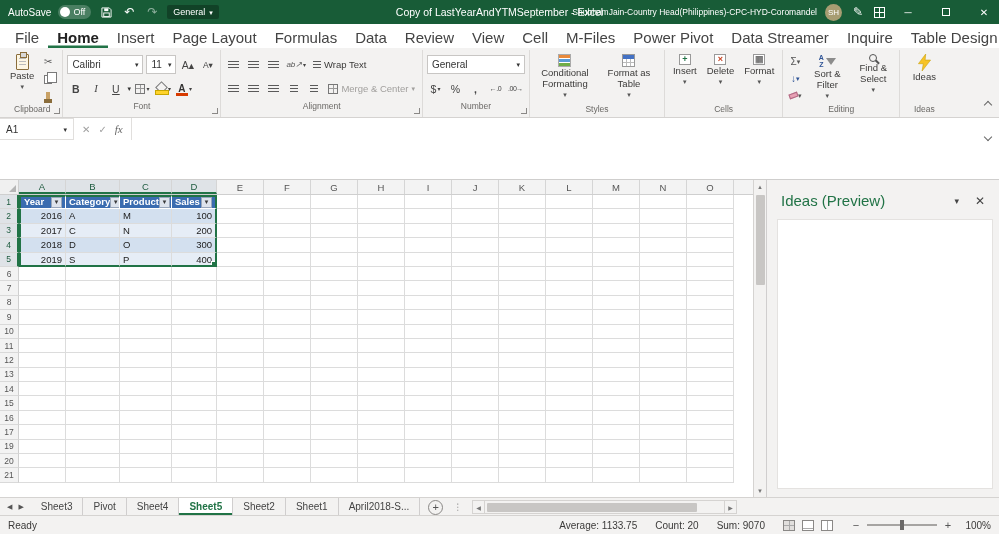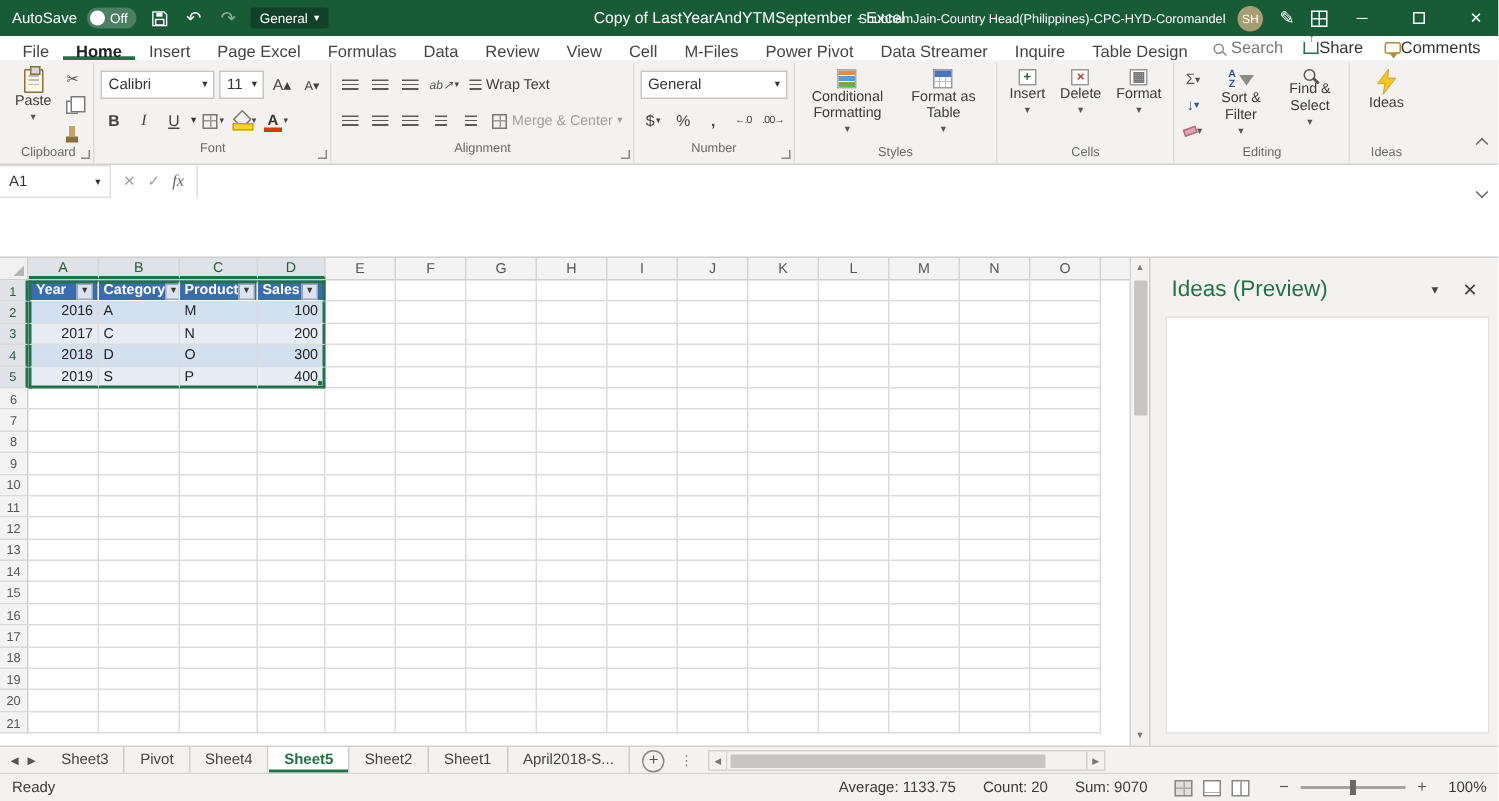--- a/index.html
+++ b/index.html
@@ -19,21 +19,21 @@
   .dd { font-size: 7px; line-height: 1; }
   .tb-title { position: absolute; left: 50%; transform: translateX(-50%); font-size: 10.5px; white-space: nowrap; }
   .tb-right { margin-left: auto; display: flex; align-items: center; gap: 8px; height: 100%; }
   .tb-user { font-size: 8.5px; white-space: nowrap; max-width: 280px; overflow: hidden; }
   .tb-avatar { width: 17px; height: 17px; border-radius: 50%; background: #a79d72; color: #fff; font-size: 8px; display: inline-flex; align-items: center; justify-content: center; cursor: pointer; }
   .tb-grid-ic { width: 11px; height: 11px; border: 1px solid #fff; background-image: linear-gradient(#fff,#fff), linear-gradient(#fff,#fff); background-size: 1px 100%, 100% 1px; background-position: center; background-repeat: no-repeat; cursor: pointer; }
   .tb-win { width: 30px; height: 24px; display: inline-flex; align-items: center; justify-content: center; font-size: 10px; cursor: pointer; }
   .restore-box { width: 8px; height: 8px; border: 1px solid #fff; display: inline-block; }
 
   
-  .tabrow { height: 16px; background: #fff; display: flex; align-items: stretch; font-size: 11px; color: #444; flex: 0 0 auto; }
+  .tabrow { height: 24px; background: #fff; display: flex; align-items: stretch; font-size: 15px; color: #444; flex: 0 0 auto; }
   .rtabs { display: flex; align-items: stretch; padding-left: 6px; }
   .rtab { padding: 5px 9px 3px; cursor: pointer; white-space: nowrap; }
   .rtab.active { font-weight: bold; color: #222; box-shadow: inset 0 -2.5px 0 var(--accent, #217346); }
   .tabrow-right { margin-left: auto; display: flex; align-items: center; gap: 14px; padding-right: 12px; }
   .search-box { display: inline-flex; align-items: center; gap: 5px; color: #777; cursor: pointer; }
   .mag-icon { width: 7px; height: 7px; border: 1.4px solid #888; border-radius: 50%; position: relative; display: inline-block; }
   .mag-icon::after { content: ""; position: absolute; width: 4px; height: 1.4px; background: #888; transform: rotate(45deg); right: -3.5px; bottom: -1.5px; }
   .share-btn, .comments-btn { display: inline-flex; align-items: center; cursor: pointer; color: #333; }
   .share-icon { width: 10px; height: 8px; border: 1px solid #217346; border-top: none; position: relative; display: inline-block; }
   .share-icon::after { content: "↑"; position: absolute; top: -7px; left: 2px; font-size: 8px; color: #217346; }
@@ -209,21 +209,21 @@
         </span>
       <span class="tb-win">✕</span>
     </div>
   </div>
 
   <div class="tabrow">
     <div class="rtabs">
         <div class="rtab">File</div>
         <div class="rtab active">Home</div>
         <div class="rtab">Insert</div>
-        <div class="rtab">Page Excel</div>
+        <div class="rtab">Page Layout</div>
         <div class="rtab">Formulas</div>
         <div class="rtab">Data</div>
         <div class="rtab">Review</div>
         <div class="rtab">View</div>
         <div class="rtab">Cell</div>
         <div class="rtab">M-Files</div>
         <div class="rtab">Power Pivot</div>
         <div class="rtab">Data Streamer</div>
         <div class="rtab">Inquire</div>
         <div class="rtab">Table Design</div>
@@ -816,38 +816,20 @@
               <div class="cell" style="width: 47px;"></div>
               <div class="cell" style="width: 47px;"></div>
               <div class="cell" style="width: 47px;"></div>
               <div class="cell" style="width: 47px;"></div>
               <div class="cell" style="width: 47px;"></div>
               <div class="cell" style="width: 47px;"></div>
               <div class="cell" style="width: 47px;"></div>
               <div class="cell" style="width: 47px;"></div>
             </div>
             <div class="grow">
-              <div class="rowhdr">18</div>
-              <div class="cell" style="width: 47px;"></div>
-              <div class="cell" style="width: 54px;"></div>
-              <div class="cell" style="width: 52px;"></div>
-              <div class="cell" style="width: 45px;"></div>
-              <div class="cell" style="width: 47px;"></div>
-              <div class="cell" style="width: 47px;"></div>
-              <div class="cell" style="width: 47px;"></div>
-              <div class="cell" style="width: 47px;"></div>
-              <div class="cell" style="width: 47px;"></div>
-              <div class="cell" style="width: 47px;"></div>
-              <div class="cell" style="width: 47px;"></div>
-              <div class="cell" style="width: 47px;"></div>
-              <div class="cell" style="width: 47px;"></div>
-              <div class="cell" style="width: 47px;"></div>
-              <div class="cell" style="width: 47px;"></div>
-            </div>
-            <div class="grow">
               <div class="rowhdr">19</div>
               <div class="cell" style="width: 47px;"></div>
               <div class="cell" style="width: 54px;"></div>
               <div class="cell" style="width: 52px;"></div>
               <div class="cell" style="width: 45px;"></div>
               <div class="cell" style="width: 47px;"></div>
               <div class="cell" style="width: 47px;"></div>
               <div class="cell" style="width: 47px;"></div>
               <div class="cell" style="width: 47px;"></div>
               <div class="cell" style="width: 47px;"></div>

